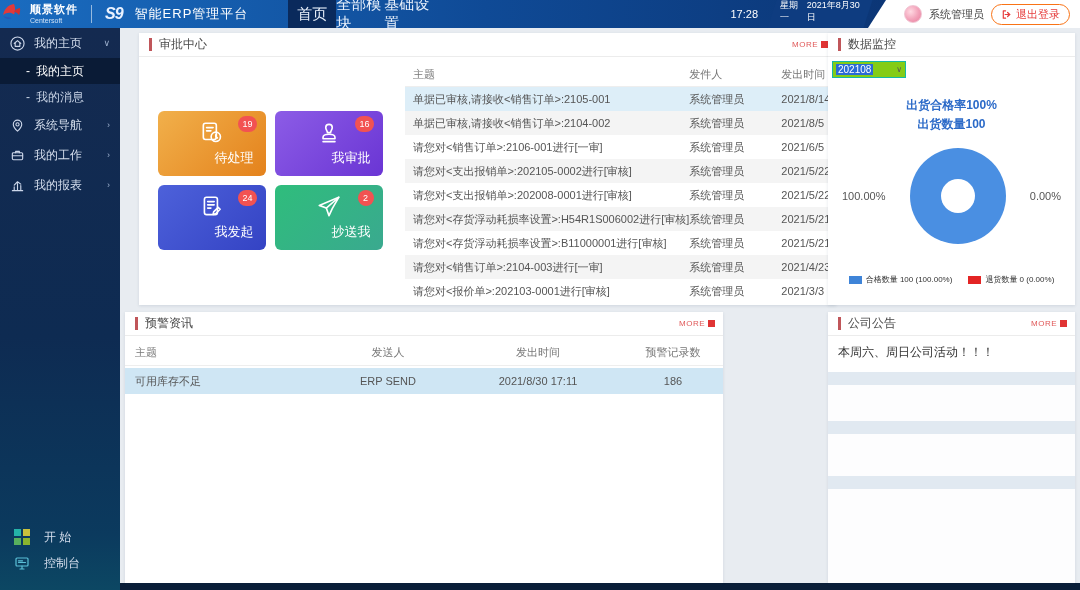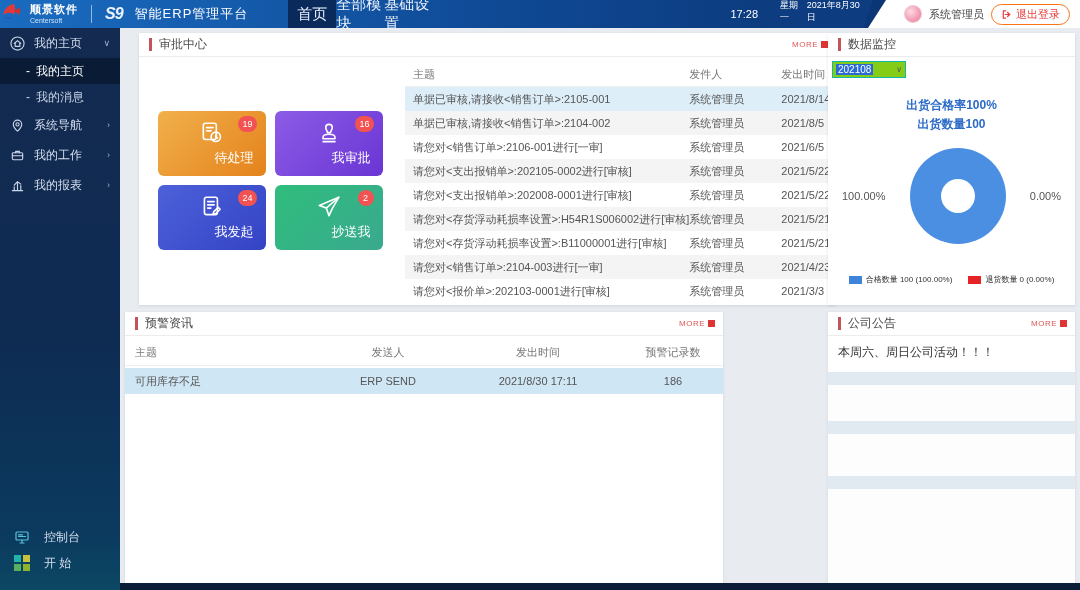--- a/index.html
+++ b/index.html
@@ -240,35 +240,35 @@
             <path d="M4.5 13V9.5M8 13V6M11.5 13V8"></path>
             <path d="M4.5 7.5L8 4l3.5 2.5"></path>
         </svg>
       </span>
       <span>我的报表</span>
       <span class="chev">›</span>
     </div>
 
     <div class="sidebar-footer">
       <div class="sf-item">
+        <span class="start-grid">
+          <i class="sg1"></i>
+            <i class="sg2"></i>
+            <i class="sg3"></i>
+            <i class="sg4"></i>
+        </span>
+        <span>开 始</span>
+      </div>
+      <div class="sf-item">
         <svg width="16" height="16" viewBox="0 0 16 16" fill="none" stroke="#5bc0d8" stroke-width="1.2" stroke-linecap="round" stroke-linejoin="round">
           <rect x="2" y="3" width="12" height="8" rx="1"></rect>
             <path d="M6 14h4M8 11v3"></path>
             <path d="M4.5 7.5h7M4.5 5.8h4"></path>
         </svg>
         <span>控制台</span>
-      </div>
-      <div class="sf-item">
-        <span class="start-grid">
-          <i class="sg1"></i>
-            <i class="sg2"></i>
-            <i class="sg3"></i>
-            <i class="sg4"></i>
-        </span>
-        <span>开 始</span>
       </div>
     </div>
   </div>
 
   <div class="main">
 
     <div class="panel p-approval">
       <div class="panel-hd">
         <span class="panel-title">审批中心</span>
         <span class="more-link">

